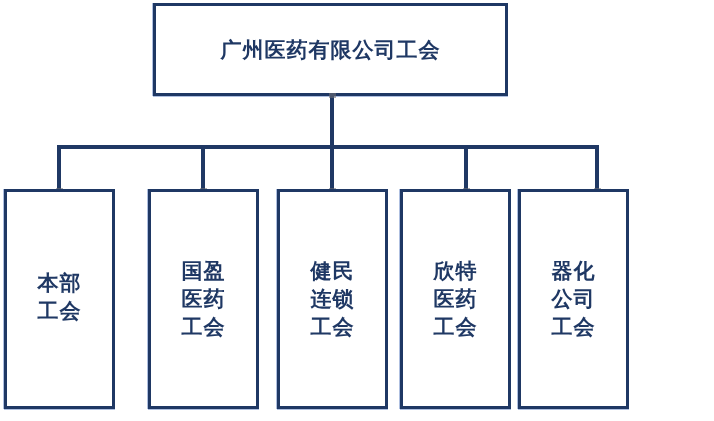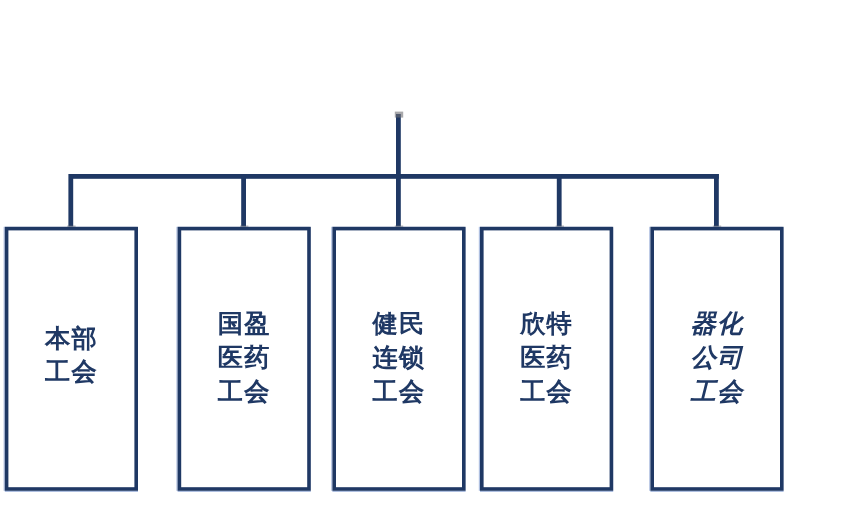--- a/index.html
+++ b/index.html
@@ -49,21 +49,21 @@
     width: 111px;
     height: 220px;
     font-size: 21px;
     line-height: 28px;
     letter-spacing: 1px;
   }
   .child-1 { left: 4px; font-family: Liberation Mono, monospace; }
   .child-2 { left: 148px; }
   .child-3 { left: 277px; }
   .child-4 { left: 400px; }
-  .child-5 { left: 542px; font-style: italic; }
+  .child-5 { left: 518px; }
   .connector {
     position: absolute;
     background: var(--line);
   }
   .stem {
     left: 330px;
     top: 95px;
     width: 4px;
     height: 54px;
   }
@@ -94,20 +94,23 @@
   .joint-2 { left: 200px; top: 188px; }
   .joint-3 { left: 329px; top: 188px; }
   .joint-4 { left: 463px; top: 188px; }
   .joint-5 { left: 594px; top: 188px; }
 </style>
 </head>
 <body>
 
 <div class="canvas">
 
+  <div class="node root">
+    <span>广州医药有限公司工会</span>
+  </div>
 
   <div class="connector stem"></div>
   <div class="connector rail"></div>
   <div class="connector drop drop-1"></div>
   <div class="connector drop drop-2"></div>
   <div class="connector drop drop-3"></div>
   <div class="connector drop drop-4"></div>
   <div class="connector drop drop-5"></div>
 
   <div class="joint joint-root"></div>

